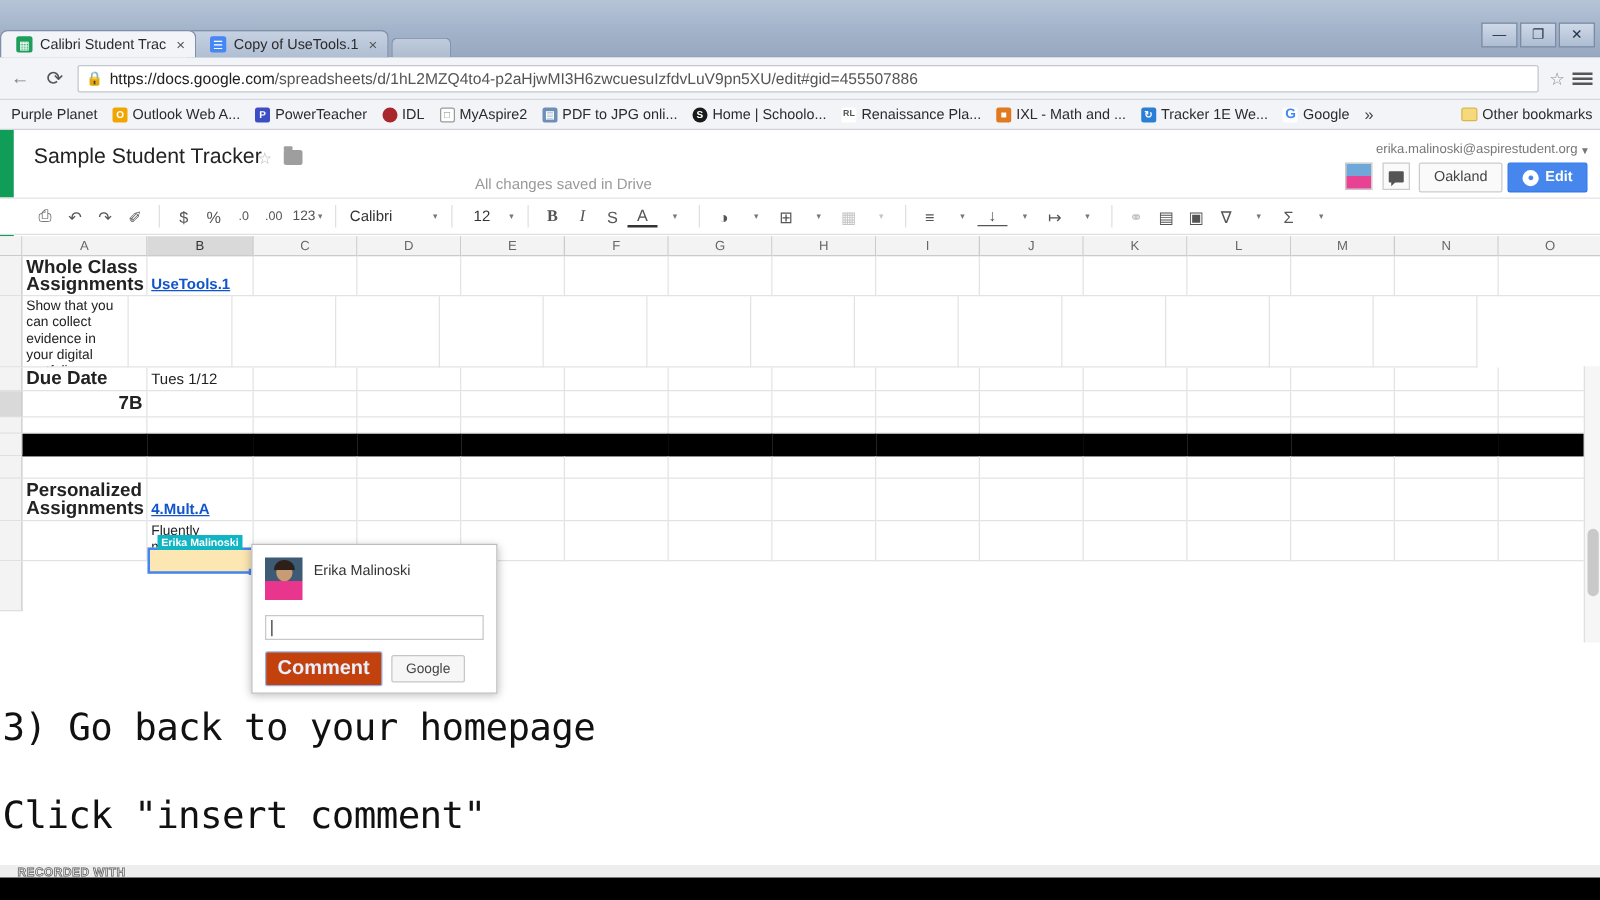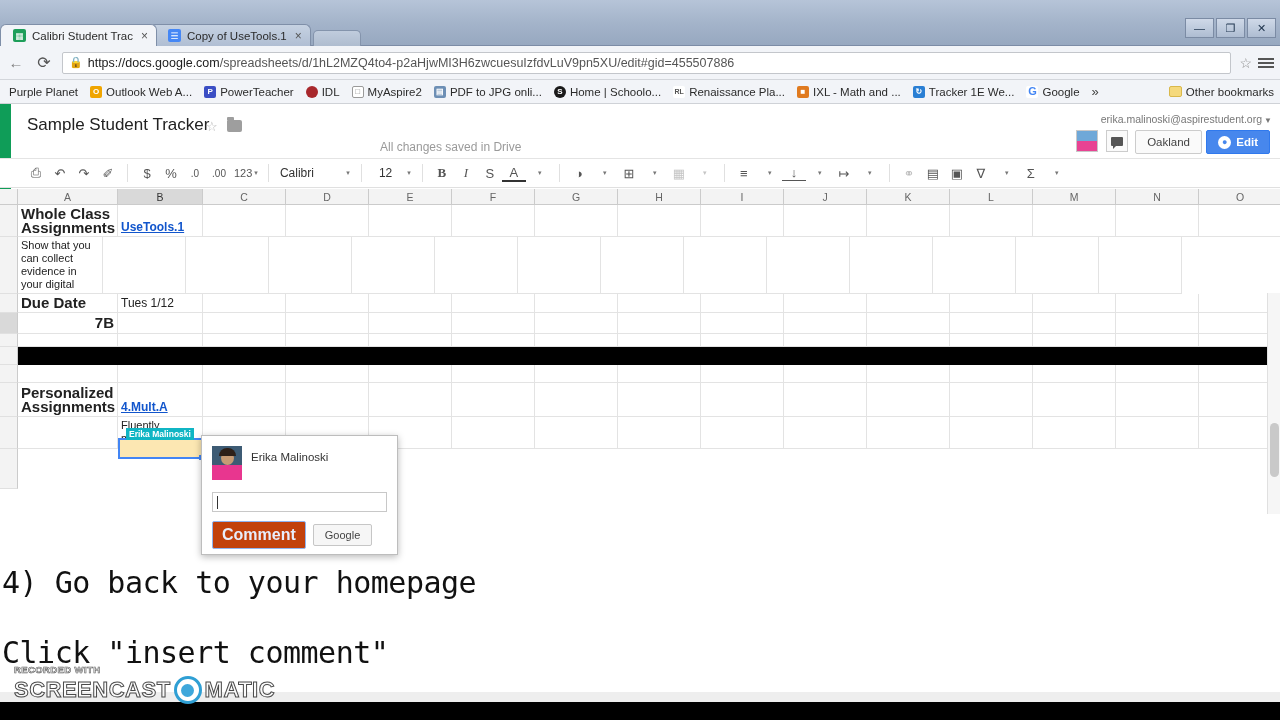--- a/index.html
+++ b/index.html
@@ -649,31 +649,24 @@
       <div class="sheet-tab">
         <span class="sheet-num">1</span>
         <span>Student Data</span>
         <span class="sheet-caret">▾</span>
       </div>
       <div class="stb-right">■</div>
     </div>
   </div>
 
   <div class="caption-area">
-    <div class="caption-line cap1">4) Go back to your homepage</div>
+    <div class="caption-line cap1">3) Go back to your homepage</div>
     <div class="caption-line cap3">Click "insert comment"</div>
 
     <div class="bottom-strip"></div>
     <div class="bottom-black"></div>
 
     <div class="watermark">
       <div class="wm-top">RECORDED WITH</div>
-      <div class="wm-main">
-        <span class="wm-word">SCREENCAST</span>
-        <span class="wm-dot">
-            <i></i>
-          </span>
-        <span class="wm-word">MATIC</span>
-      </div>
     </div>
   </div>
 
 </div>
 
 </body></html>

